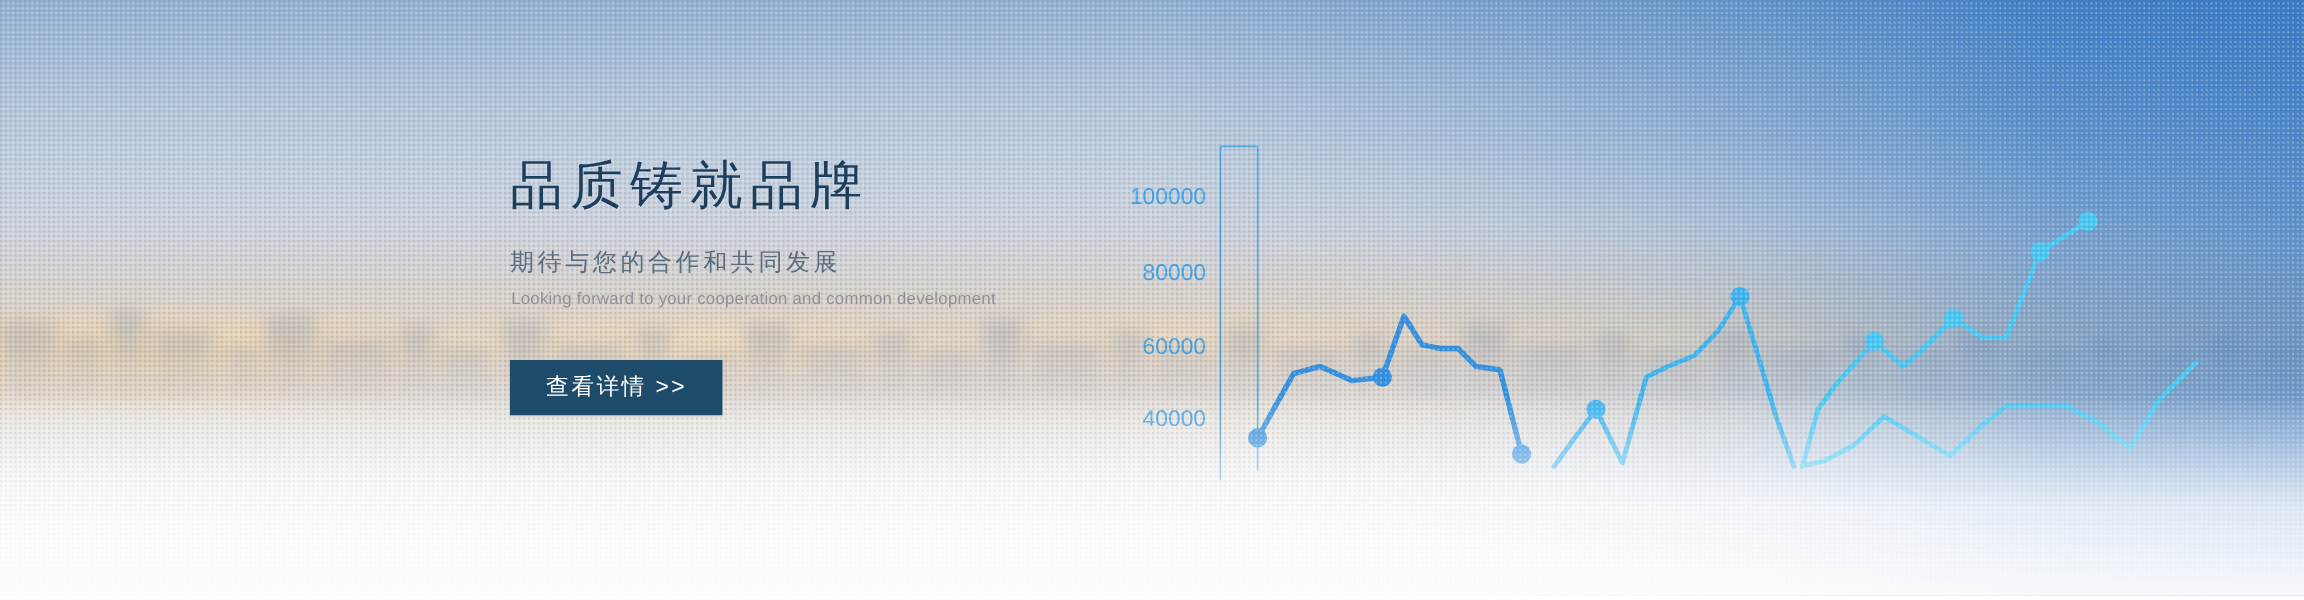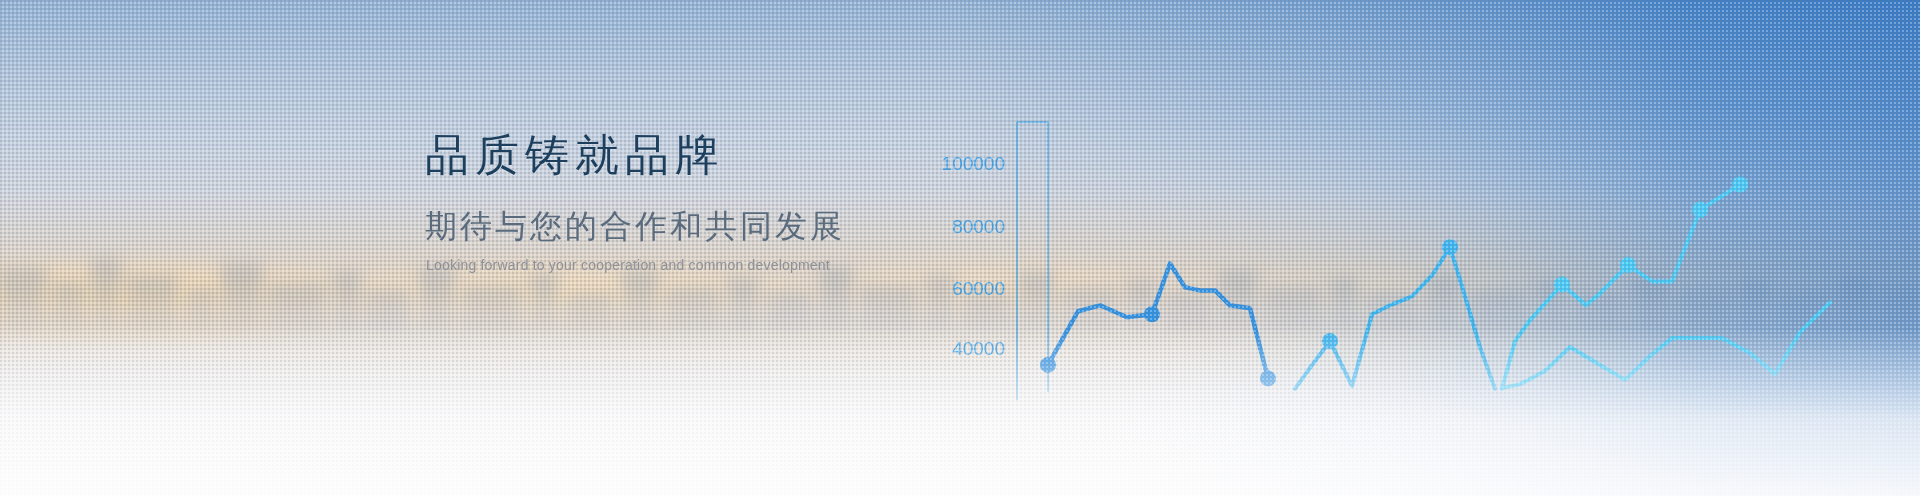--- a/index.html
+++ b/index.html
@@ -73,21 +73,21 @@
   }
 
   
   .copy{position:absolute;left:425px;top:130px;width:520px;}
   .headline{
     font-size:44px;letter-spacing:6px;line-height:1.15;
     color:#1d3f5e;font-weight:400;margin:0;
     text-shadow:0 1px 1px rgba(255,255,255,0.35);
   }
   .subline{
-    margin:24px 0 0 0;font-size:32px;letter-spacing:3px;
+    margin:24px 0 0 0;font-size:20px;letter-spacing:3px;
     color:#5a6b7d;font-weight:400;
   }
   .subline-en{
     margin:8px 0 16px 1px;font-size:14px;letter-spacing:0.2px;
     color:#8d9099;font-weight:400;
   }
   .cta{
     display:inline-block;margin-top:28px;
     background:#1f4b6b;color:#ffffff;
     font-size:19px;letter-spacing:2px;
@@ -208,15 +208,16 @@
   </svg>
 
   <div class="bg-layer bg-dots"></div>
   <div class="bg-layer bg-dots2"></div>
   <div class="bg-layer bg-bottomfade"></div>
 
   <div class="copy">
     <h1 class="headline">品质铸就品牌</h1>
     <p class="subline">期待与您的合作和共同发展</p>
     <p class="subline-en">Looking forward to your cooperation and common development</p>
+    <button class="cta">查看详情 &gt;&gt;</button>
   </div>
 
 </div>
 
 </body></html>

